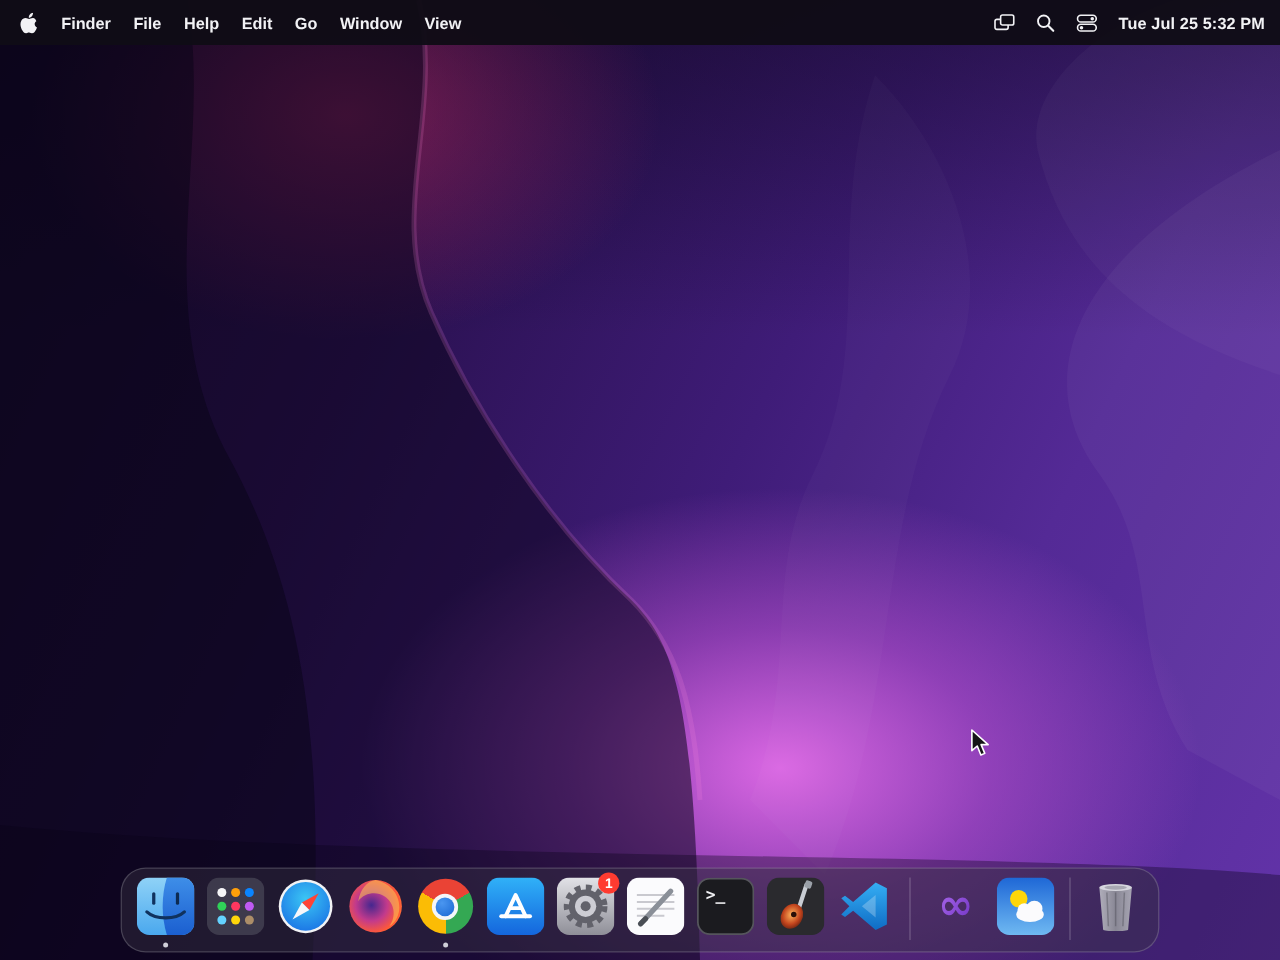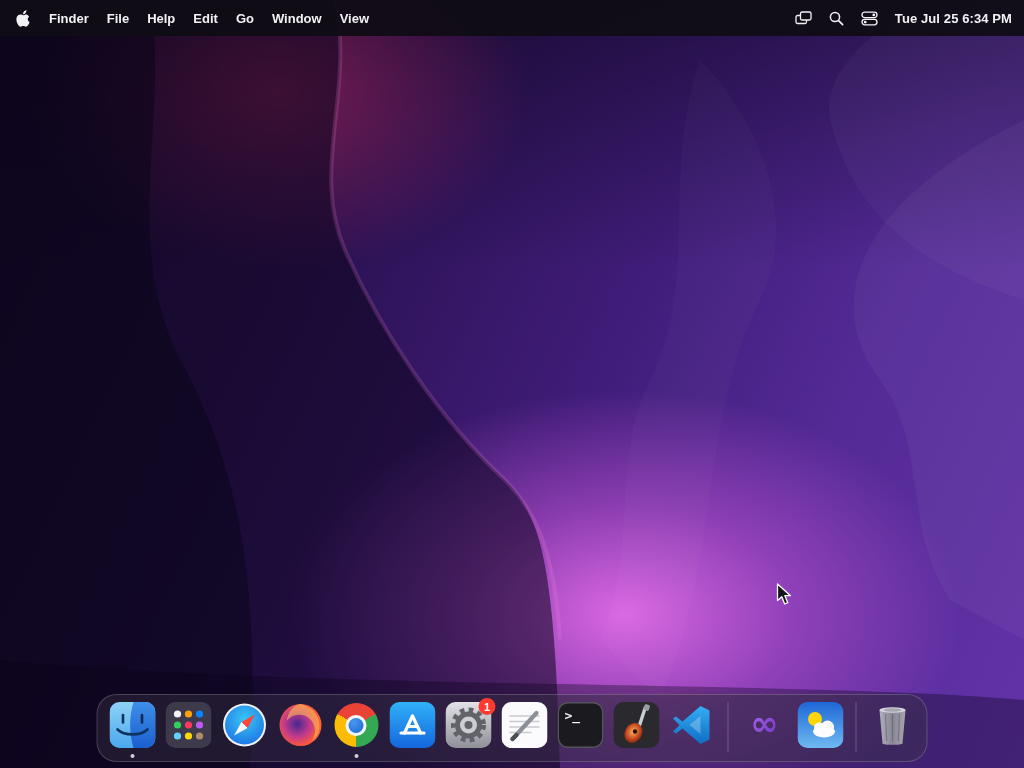--- a/index.html
+++ b/index.html
@@ -125,21 +125,21 @@
         </svg>
       </span>
       <span class="status-icon">
         <svg width="17" height="15" viewBox="0 0 17 15">
           <rect x="1" y="1.2" width="15" height="5.4" rx="2.7" fill="none" stroke="#f2f2f5" stroke-width="1.3"></rect>
           <circle cx="12.8" cy="3.9" r="1.4" fill="#f2f2f5"></circle>
           <rect x="1" y="8.4" width="15" height="5.4" rx="2.7" fill="none" stroke="#f2f2f5" stroke-width="1.3"></rect>
           <circle cx="4.2" cy="11.1" r="1.4" fill="#f2f2f5"></circle>
         </svg>
       </span>
-      <span class="clock">Tue Jul 25 6:34 PM</span>
+      <span class="clock">Tue Jul 25 5:32 PM</span>
     </div>
   </div>
 
   <div class="dock">
 
     <div class="dock-item" title="Finder">
       <div class="icon-art">
         <svg viewBox="0 0 46 46" width="46" height="46">
           <defs>
             <linearGradient id="fgl" x1="0" y1="0" x2="0" y2="1">

